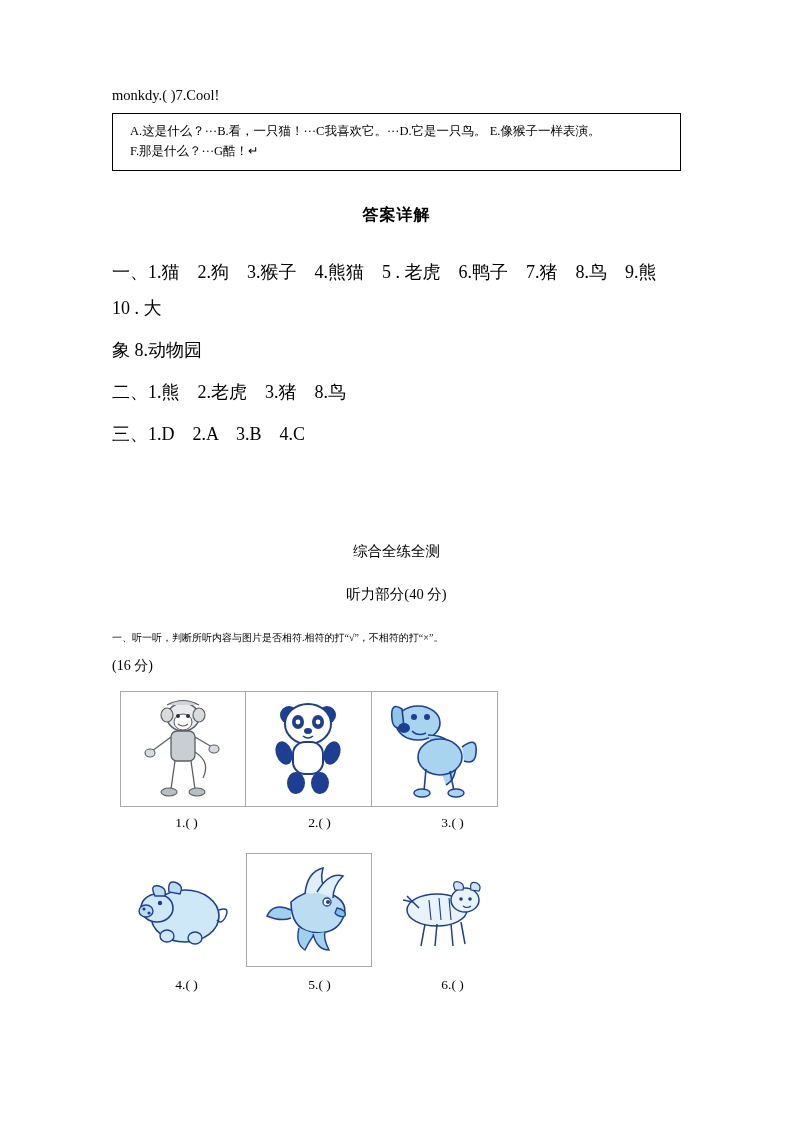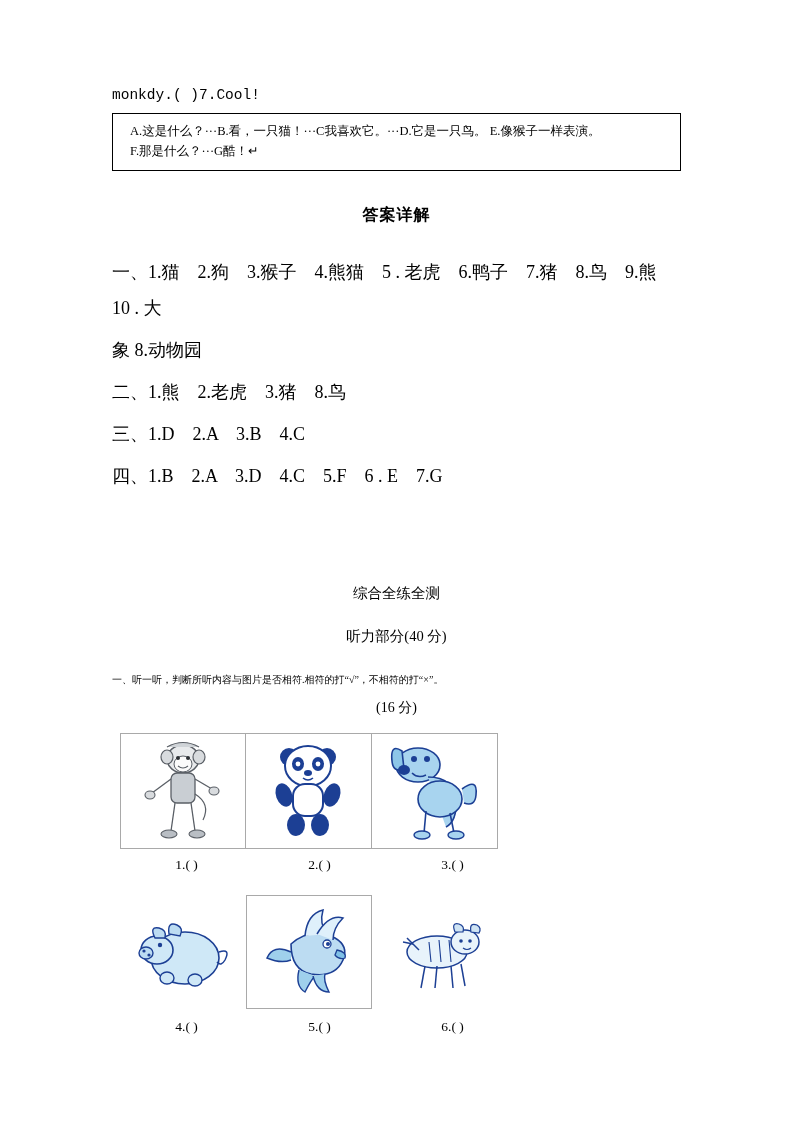--- a/index.html
+++ b/index.html
@@ -18,21 +18,21 @@
     position: relative;
     width: 793px;
     height: 1122px;
     box-sizing: border-box;
     padding: 85px 112px 0 112px;
   }
   .line-top {
     font-size: 14.5px;
     line-height: 20px;
     margin: 0 0 8px 0;
-    font-family: Liberation Mono, monospace;
+    font-family: Liberation Serif, serif;
   }
   .options-box {
     border: 1px solid #000;
     padding: 7px 9px 9px 17px;
     font-size: 12.5px;
     line-height: 20px;
     margin-bottom: 34px;
   }
   .options-box .opt-line {
     white-space: normal;
@@ -60,21 +60,20 @@
   }
   .q-text {
     font-size: 10px;
     line-height: 30px;
     margin: 10px 0 0 0;
   }
   .q-text2 {
     font-size: 14px;
     line-height: 26px;
     margin: 0 0 12px 0;
-    text-align: center;
   }
   .img-row {
     display: flex;
     border: 1px solid #a9a9a9;
     width: 378px;
     margin-left: 8px;
     box-sizing: border-box;
     height: 116px;
   }
   .img-row.no-border {
@@ -122,21 +121,20 @@
     <div class="opt-line">A.这是什么？···B.看，一只猫！···C我喜欢它。···D.它是一只鸟。 E.像猴子一样表演。</div>
     <div class="opt-line">F.那是什么？···G酷！↵</div>
   </div>
 
   <div class="answers-title">答案详解</div>
 
   <div class="ans-line">一、1.猫　2.狗　3.猴子　4.熊猫　5 . 老虎　6.鸭子　7.猪　8.鸟　9.熊　10 . 大</div>
   <div class="ans-line">象 8.动物园</div>
   <div class="ans-line">二、1.熊　2.老虎　3.猪　8.鸟</div>
   <div class="ans-line">三、1.D　2.A　3.B　4.C</div>
-  <div class="ans-line">四、1.B　2.A　3.D　4.C　5.F　6 . E　7.G</div>
 
   <div class="section-gap"></div>
 
   <div class="center-title">综合全练全测</div>
   <div class="center-title">听力部分(40 分)</div>
 
   <div class="q-text">一、听一听，判断所听内容与图片是否相符.相符的打“√”，不相符的打“×”。</div>
   <div class="q-text2">(16 分)</div>
 
   <div class="img-row">

